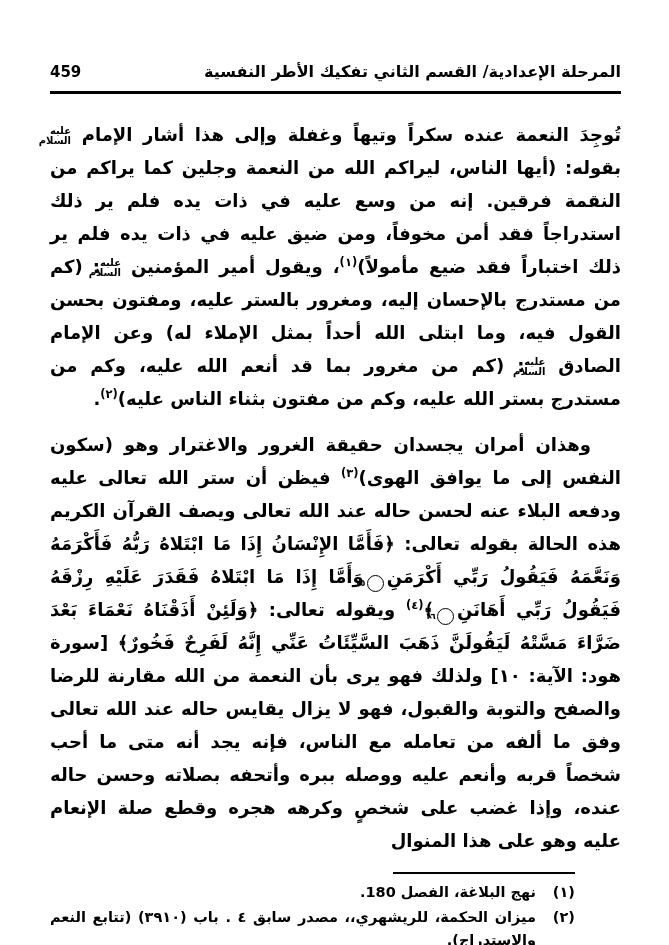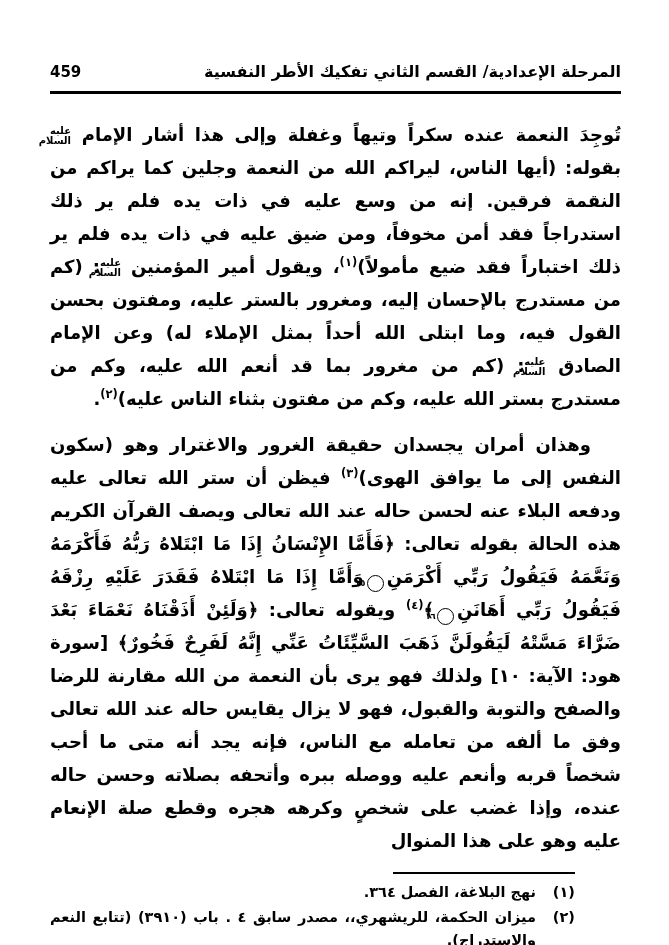--- a/index.html
+++ b/index.html
@@ -124,21 +124,21 @@
 
     <p class="para para2"><span>وهذان أمران يجسدان حقيقة الغرور والاغترار وهو (سكون النفس إلى ما يوافق الهوى)</span><sup class="fn-ref">(٣)</sup><span> فيظن أن ستر الله تعالى عليه ودفعه البلاء عنه لحسن حاله عند الله تعالى ويصف القرآن الكريم هذه الحالة بقوله تعالى: </span><span class="quran"><span>﴿</span><span>فَأَمَّا الإِنْسَانُ إِذَا مَا ابْتَلاهُ رَبُّهُ فَأَكْرَمَهُ وَنَعَّمَهُ فَيَقُولُ رَبِّي أَكْرَمَنِ</span><span class="verse-num">١٥</span><span>وَأَمَّا إِذَا مَا ابْتَلاهُ فَقَدَرَ عَلَيْهِ رِزْقَهُ فَيَقُولُ رَبِّي أَهَانَنِ</span><span class="verse-num">١٦</span><span>﴾</span></span><sup class="fn-ref">(٤)</sup><span> ويقوله تعالى: </span><span class="quran">﴿وَلَئِنْ أَذَقْنَاهُ نَعْمَاءَ بَعْدَ ضَرَّاءَ مَسَّتْهُ لَيَقُولَنَّ ذَهَبَ السَّيِّئَاتُ عَنِّي إِنَّهُ لَفَرِحٌ فَخُورٌ﴾</span><span> [سورة هود: الآية: ١٠] ولذلك فهو يرى بأن النعمة من الله مقارنة للرضا والصفح والتوبة والقبول، فهو لا يزال يقايس حاله عند الله تعالى وفق ما ألفه من تعامله مع الناس، فإنه يجد أنه متى ما أحب شخصاً قربه وأنعم عليه ووصله ببره وأتحفه بصلاته وحسن حاله عنده، وإذا غضب على شخصٍ وكرهه هجره وقطع صلة الإنعام عليه وهو على هذا المنوال</span></p>
 
   </div>
 
   <hr class="fn-sep">
 
   <div class="footnotes">
     <div class="fn-row">
       <span class="fn-num">(١)</span>
-      <span class="fn-text">نهج البلاغة، الفصل ٣٦٤.</span>
+      <span class="fn-text">نهج البلاغة، الفصل 180.</span>
     </div>
     <div class="fn-row">
       <span class="fn-num">(٢)</span>
       <span class="fn-text">ميزان الحكمة، للريشهري،، مصدر سابق ٤ . باب (٣٩١٠) (تتابع النعم والاستدراج).</span>
     </div>
 
   </div>
 
 </div>
 

